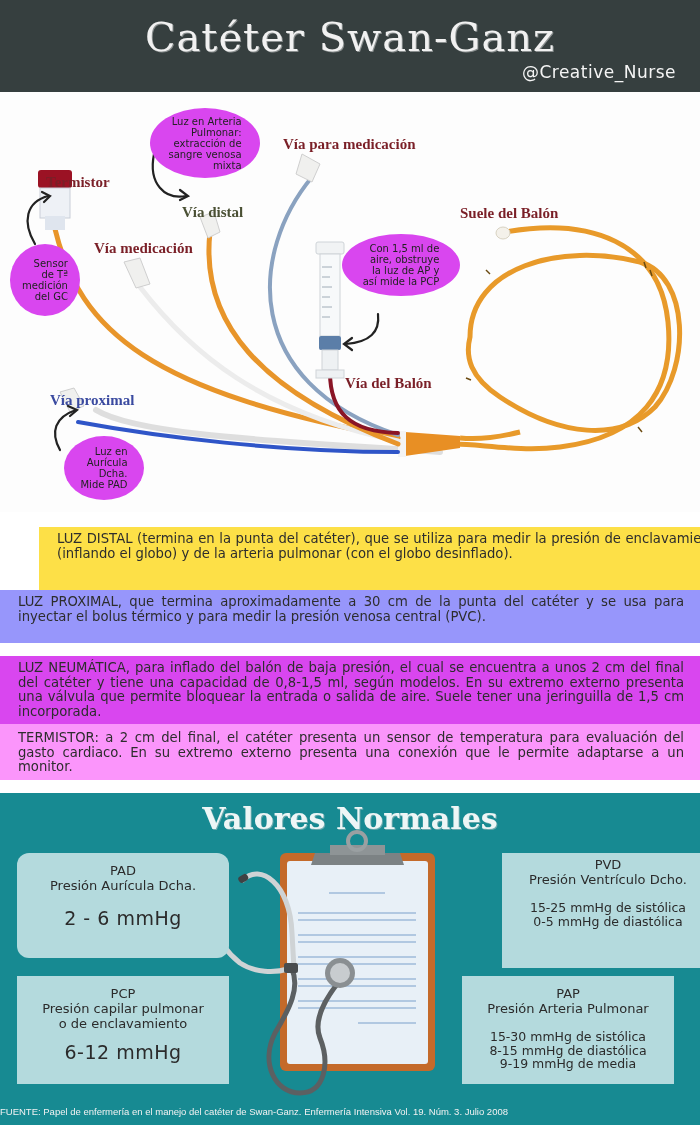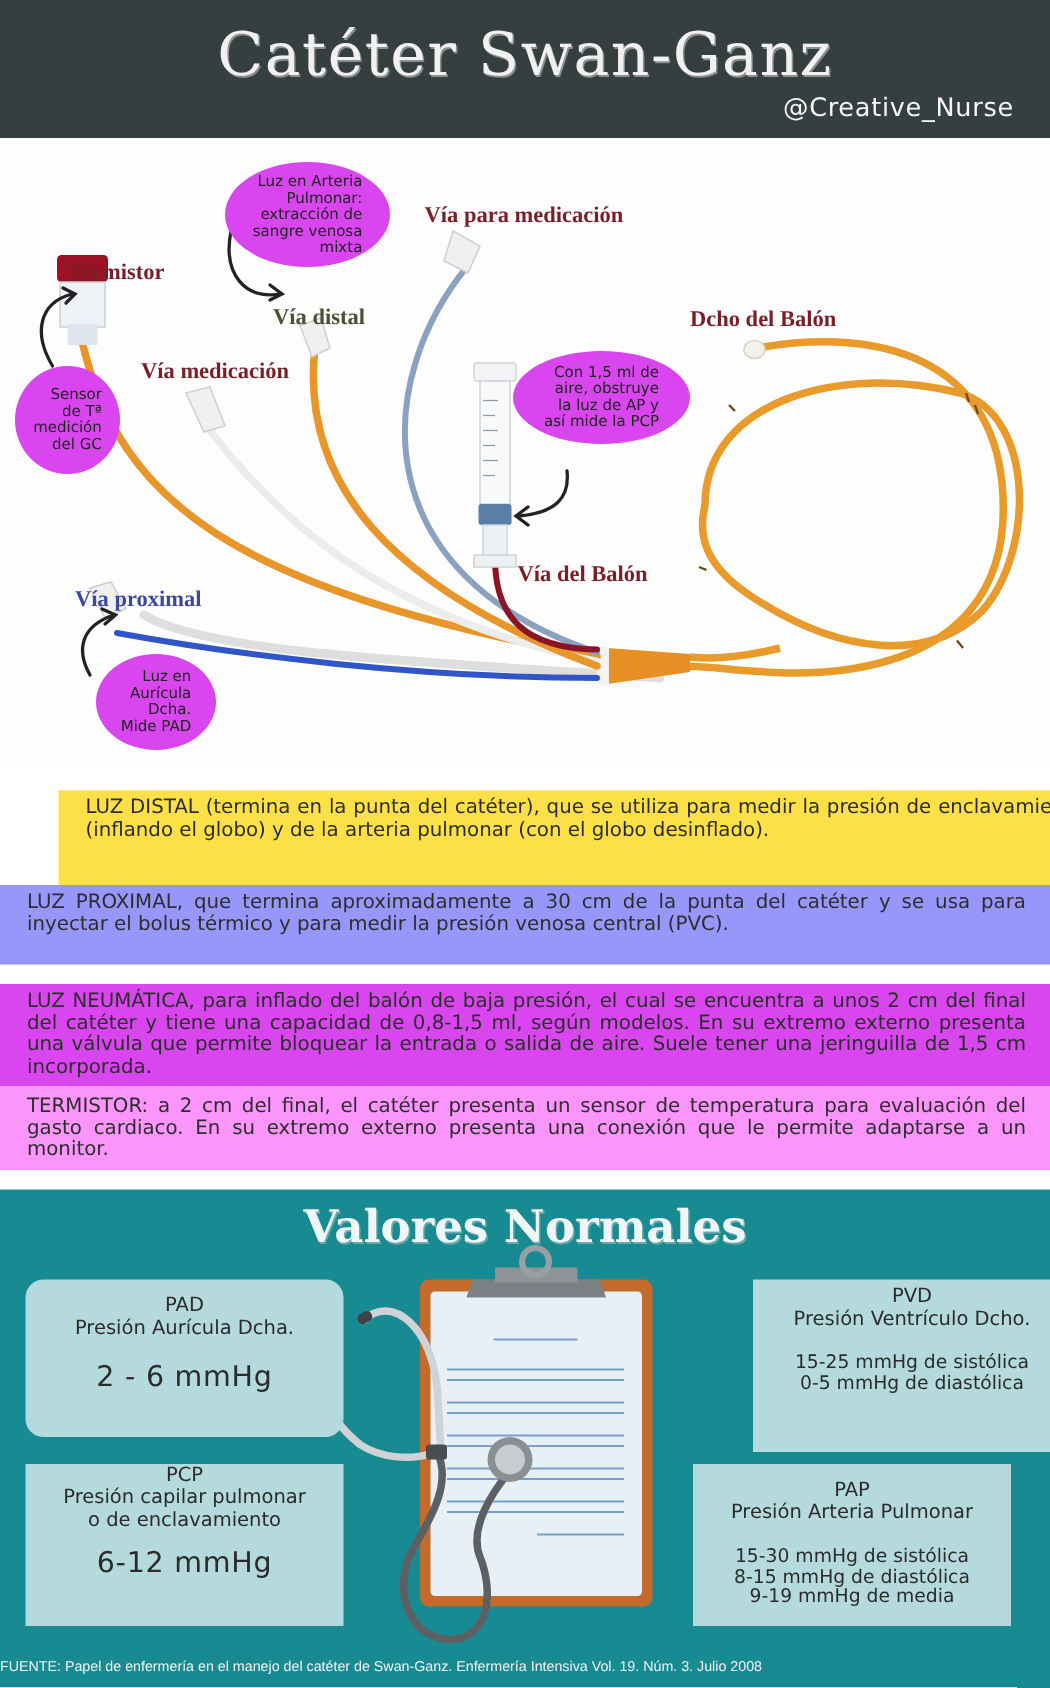--- a/index.html
+++ b/index.html
@@ -34,21 +34,21 @@
   
   .valores { position: absolute; left: 0; top: 793px; width: 700px; height: 332px; background: #178a92; }
   .valores-title { position: absolute; left: 0; top: 8px; width: 700px; text-align: center; font-family: "DejaVu Serif", serif;
     font-size: 30px; color: #eef6f6; text-shadow: 1px 1px 0 #6aa9ad; }
   .vbox { position: absolute; background: #b4dadd; text-align: center; font-family: "DejaVu Sans", sans-serif; color: #2b2b2b; }
   .vbox .abbr { font-size: 13px; line-height: 15px; }
   .vbox .full { font-size: 13px; line-height: 15px; }
   .vbox .big { font-size: 19px; margin-top: 14px; letter-spacing: 0.5px; }
   .vbox .small { font-size: 12.5px; line-height: 13.5px; margin-top: 14px; }
   .vb-pad { left: 17px; top: 60px; width: 212px; height: 105px; padding-top: 10px; border-radius: 12px; }
-  .vb-pcp { left: 17px; top: 183px; width: 212px; height: 108px; }
+  .vb-pcp { left: 17px; top: 183px; width: 212px; height: 108px; padding-top: 10px; }
   .vb-pvd { left: 462px; top: 60px; width: 212px; height: 115px; padding-top: 4px; margin-left: 40px; }
   .vb-pap { left: 462px; top: 183px; width: 212px; height: 108px; padding-top: 10px; }
   .valores svg { position: absolute; left: 0; top: 0; }
   .source { position: absolute; left: 0; bottom: 8px; width: 700px; text-align: left; font-family: "Liberation Sans", sans-serif;
     font-size: 9.5px; color: #f2f2f2; }
 </style>
 </head>
 <body>
 
 <div class="header">
@@ -131,21 +131,21 @@
       <path d="M352 246 L 344 252 L 352 258"></path>
       <path d="M60 358 C 50 340, 55 325, 76 318"></path>
       <path d="M68 314 L 77 318 L 70 324"></path>
     </g>
   </svg>
 
   <div class="lbl" style="left:46px; top:82px;">Termistor</div>
   <div class="lbl dark" style="left:182px; top:112px;">Vía distal</div>
   <div class="lbl" style="left:94px; top:148px;">Vía medicación</div>
   <div class="lbl" style="left:283px; top:44px;">Vía para medicación</div>
-  <div class="lbl" style="left:460px; top:113px;">Dcho del Balón</div>
+  <div class="lbl" style="left:460px; top:113px;">Suele del Balón</div>
   <div class="lbl" style="left:345px; top:283px;">Vía del Balón</div>
   <div class="lbl blue" style="left:50px; top:300px;">Vía proximal</div>
 
   <div class="bubble" style="left:150px; top:16px; width:110px; height:70px;">Luz en Arteria
 Pulmonar:
 extracción de
 sangre venosa
 mixta</div>
   <div class="bubble" style="left:10px; top:152px; width:70px; height:72px;">Sensor
 de Tª

